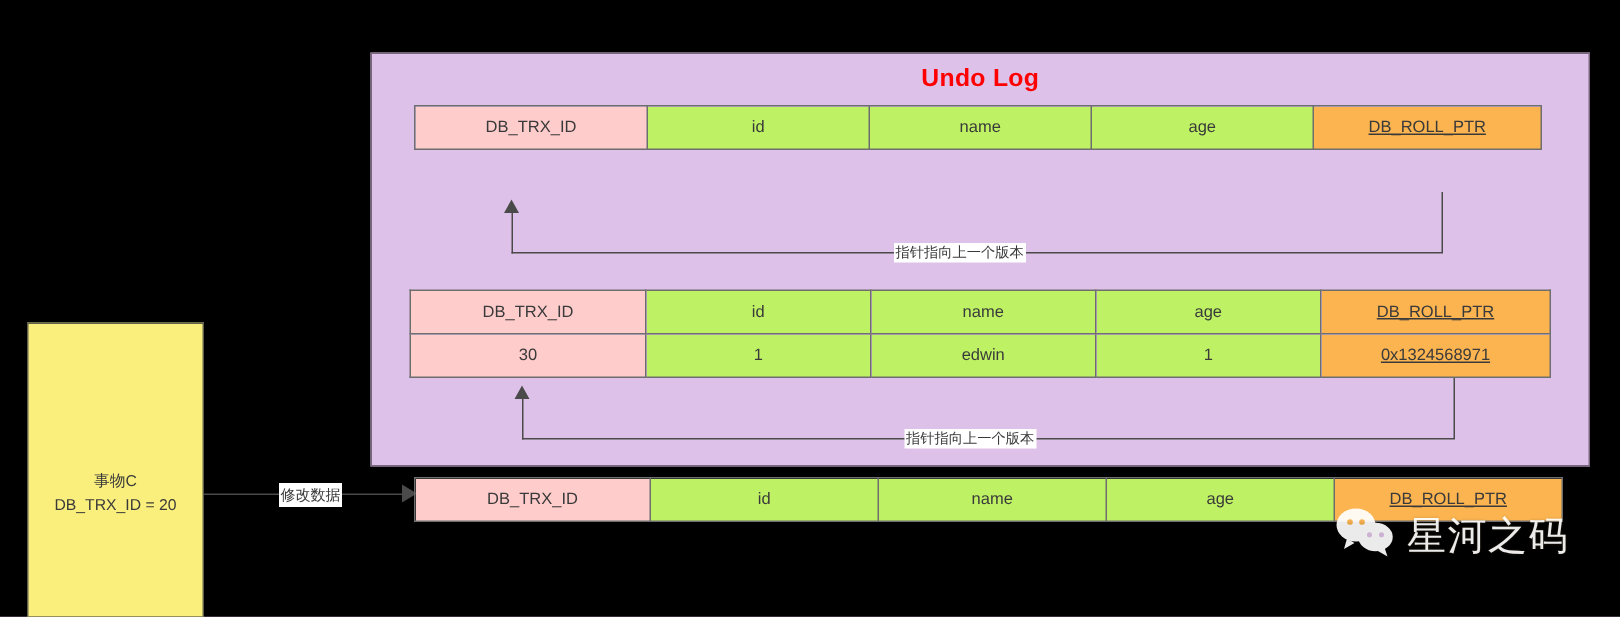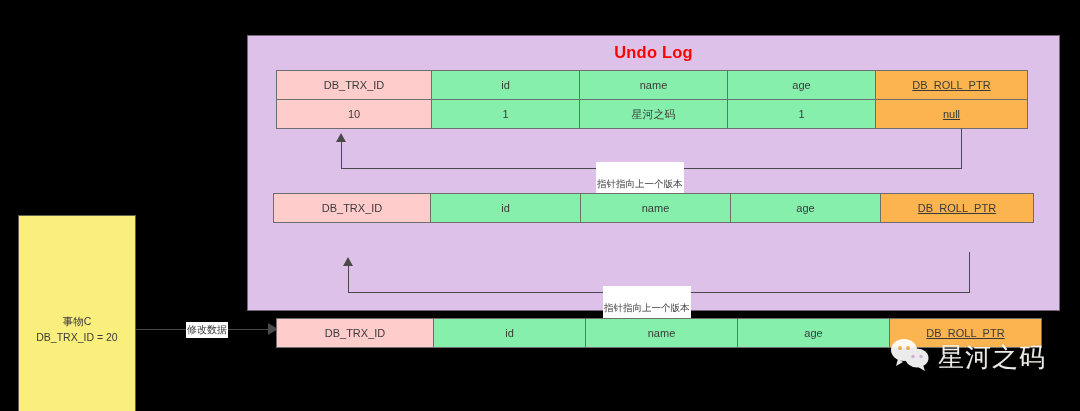--- a/index.html
+++ b/index.html
@@ -104,21 +104,21 @@
     height: 28px;
     text-align: center;
     vertical-align: middle;
     font-size: 11px;
     color: #3a3a3a;
     padding: 0;
     overflow: hidden;
     white-space: nowrap;
   }
   .c-trx  { background: #FFCCCC; }
-  .c-data { background: #86efac; }
+  .c-data { background: #bef264; }
   .c-ptr  { background: #FBB450; text-decoration: underline; }
 
   
   .conn { position: absolute; }
   .conn .seg-h {
     position: absolute;
     border-top: 1.6px solid #4a4a4a;
     height: 0;
   }
   .conn .seg-v {
@@ -131,21 +131,21 @@
     width: 0; height: 0;
     border-left: 5.5px solid transparent;
     border-right: 5.5px solid transparent;
     border-bottom: 9px solid #4a4a4a;
   }
   .conn .conn-label {
     position: absolute;
     background: #ffffff;
     font-size: 9.5px;
     color: #3a3a3a;
-    padding: 16px 1px;
+    padding: 0 1px;
     white-space: nowrap;
   }
 
   
   #watermark {
     position: absolute;
     left: 890px;
     top: 338px;
     display: flex;
     align-items: center;
@@ -184,27 +184,20 @@
         <col style="width:148px">
         <col style="width:152px">
     </colgroup>
     <tbody>
         <tr>
       <td class="c-trx">DB_TRX_ID</td>
       <td class="c-data">id</td>
       <td class="c-data">name</td>
       <td class="c-data">age</td>
       <td class="c-ptr">DB_ROLL_PTR</td>
-    </tr>
-    <tr>
-      <td class="c-trx">10</td>
-      <td class="c-data">1</td>
-      <td class="c-data">星河之码</td>
-      <td class="c-data">1</td>
-      <td class="c-ptr">null</td>
     </tr>
   </tbody>
     </table>
 
   <div class="conn">
     <div class="seg-v" style="left:713px; top:92px; height:40px;"></div>
     <div class="seg-h" style="left:93px;  top:132px; width:621px;"></div>
     <div class="seg-v" style="left:93px;  top:105px; height:28px;"></div>
     <div class="arrow-up" style="left:88px; top:97px;"></div>
     <div class="conn-label" style="left:348px; top:126px;">指针指向上一个版本</div>
@@ -219,20 +212,27 @@
         <col style="width:153px">
     </colgroup>
     <tbody>
         <tr>
       <td class="c-trx">DB_TRX_ID</td>
       <td class="c-data">id</td>
       <td class="c-data">name</td>
       <td class="c-data">age</td>
       <td class="c-ptr">DB_ROLL_PTR</td>
     </tr>
+    <tr>
+      <td class="c-trx">30</td>
+      <td class="c-data">1</td>
+      <td class="c-data">edwin</td>
+      <td class="c-data">1</td>
+      <td class="c-ptr">0x1324568971</td>
+    </tr>
   </tbody>
     </table>
 
   <div class="conn">
     <div class="seg-v" style="left:721px; top:216px; height:40px;"></div>
     <div class="seg-h" style="left:100px; top:256px; width:622px;"></div>
     <div class="seg-v" style="left:100px; top:229px; height:28px;"></div>
     <div class="arrow-up" style="left:95px; top:221px;"></div>
     <div class="conn-label" style="left:355px; top:250px;">指针指向上一个版本</div>
   </div>

